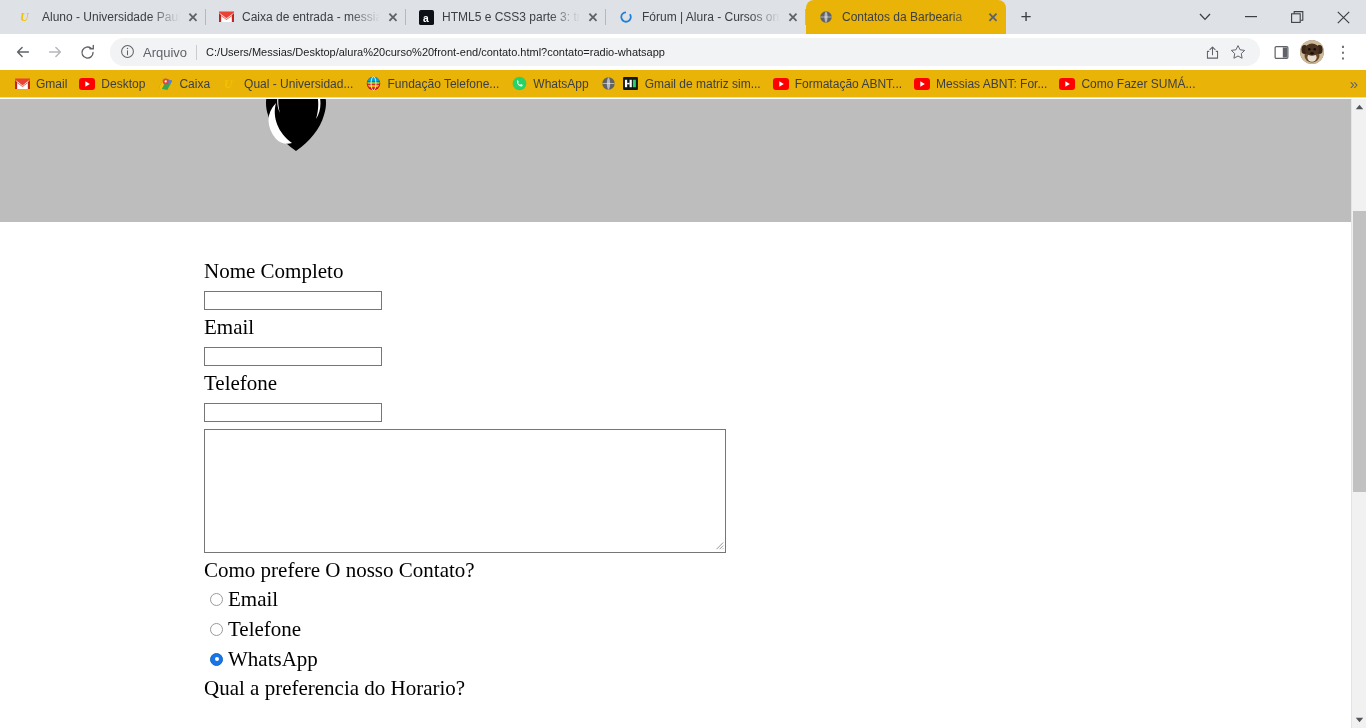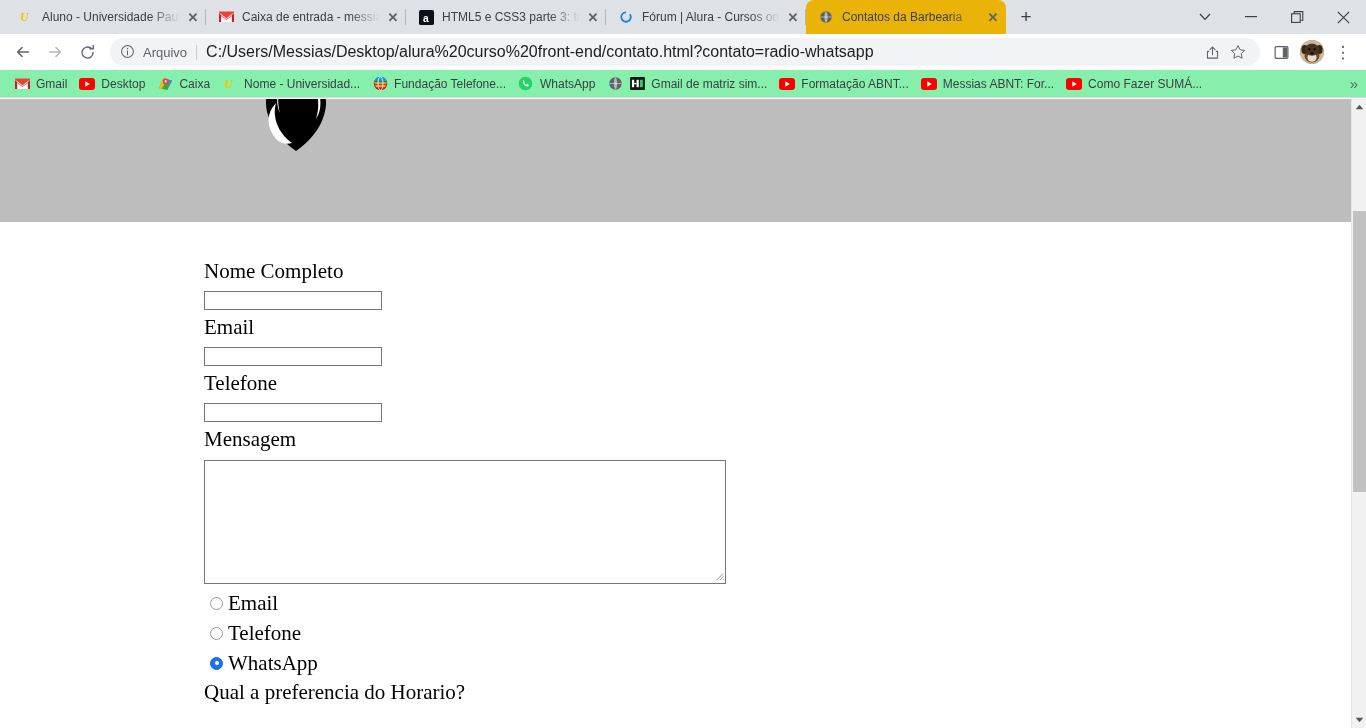--- a/index.html
+++ b/index.html
@@ -127,21 +127,21 @@
   .omni-scheme {
     font-size: 13px;
     color: #5f6368;
     white-space: nowrap;
     padding-right: 9px;
     border-right: 1px solid #c9ccd0;
     margin-right: 9px;
     flex: 0 0 auto;
   }
   .omni-url {
-    font-size: 16px;
+    font-size: 11px;
     color: #202124;
     white-space: nowrap;
     overflow: hidden;
     flex: 1 1 auto;
   }
   .omni-act {
     width: 24px; height: 24px;
     display: flex; align-items: center; justify-content: center;
     color: #5f6368;
     flex: 0 0 24px;
@@ -159,21 +159,21 @@
     overflow: hidden;
     flex: 0 0 24px;
     margin: 0 4px;
     background: #9e8a6c;
     position: relative;
   }
 
   
   .bookmarks {
     height: 28px;
-    background: #86efac;
+    background: #eab308;
     display: flex;
     align-items: center;
     padding: 0 6px 0 10px;
     position: relative;
     border-bottom: 1px solid #dadce0;
   }
   .bm {
     display: flex;
     align-items: center;
     height: 22px;
@@ -532,21 +532,21 @@
       </span>
       <span>Caixa</span>
     </div>
 
     <div class="bm">
       <span class="bmico">
         <svg width="14" height="14" viewBox="0 0 14 14">
             <text x="1" y="11" font-family="Liberation Serif, serif" font-style="italic" font-size="12" font-weight="bold" fill="#f2c200">U</text>
           </svg>
       </span>
-      <span>Nome - Universidad...</span>
+      <span>Qual - Universidad...</span>
     </div>
 
     <div class="bm">
       <span class="bmico">
         <svg width="15" height="15" viewBox="0 0 16 16">
           <circle cx="8" cy="8" r="7.2" fill="#cc092f"></circle>
           <path d="M8 0.8 A7.2 7.2 0 0 1 14.6 5.3 L1.4 5.3 A7.2 7.2 0 0 1 8 0.8 Z" fill="#00a3e0"></path>
           <path d="M1.2 6.2 H14.8 L14.2 8.6 H1.8 Z" fill="#7ac143"></path>
           <path d="M1.8 9.4 H14.2 L12.6 12 H3.4 Z" fill="#f6a800"></path>
           <ellipse cx="8" cy="8" rx="2.6" ry="7.2" fill="none" stroke="#ffffff" stroke-width="0.9"></ellipse>
@@ -642,30 +642,30 @@
 
           <div class="flabel">Nome Completo</div>
           <input class="finput" type="text" value="" style="">
 
           <div class="flabel">Email</div>
           <input class="finput" type="text" value="" style="">
 
           <div class="flabel">Telefone</div>
           <input class="finput" type="text" value="" style="">
 
-          <div class="flabel">Mensagem</div>
           <div class="ta-wrap">
             <textarea class="ftextarea" style=""></textarea>
             <span class="ta-grip">
               <svg width="11" height="11" viewBox="0 0 11 11" stroke="#8a8a8a" stroke-width="0.9">
                   <path d="M10.2 3.5 L3.5 10.2 M10.2 6.6 L6.6 10.2 M10.2 9.4 L9.4 10.2"></path>
                 </svg>
             </span>
           </div>
 
+          <div class="flabel" style="margin-top:1px;">Como prefere O nosso Contato?</div>
 
           <div class="radio-row">
             <span class="radio"></span>
             <span class="radio-label">Email</span>
           </div>
           <div class="radio-row">
             <span class="radio"></span>
             <span class="radio-label">Telefone</span>
           </div>
           <div class="radio-row">

